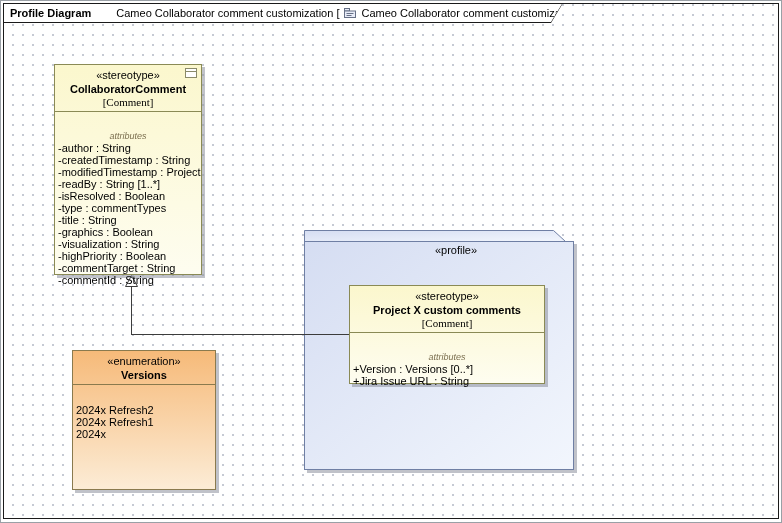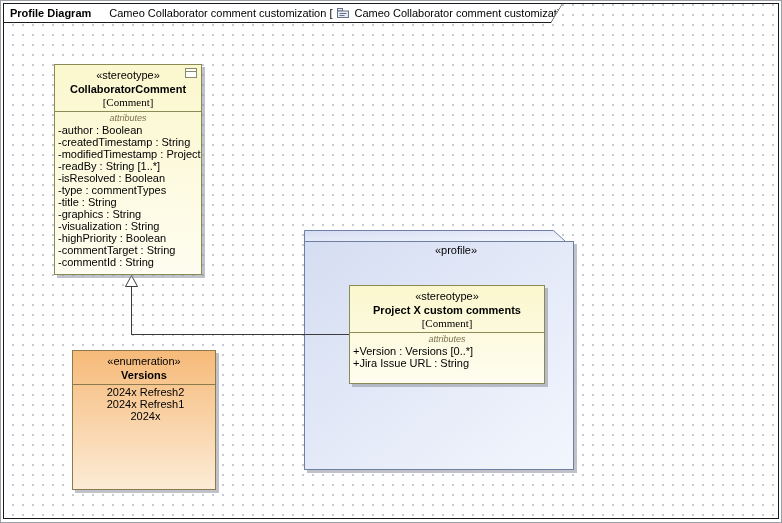--- a/index.html
+++ b/index.html
@@ -14,39 +14,39 @@
            background-size:10px 10px; background-position:4px 6px; }
 
   
   .frame-header { position:absolute; left:-1px; top:-1px; width:560px; height:20px;
                   background:var(--frame-border,#1a1a1a); z-index:6;
                   clip-path:polygon(0 0,100% 0,calc(100% - 12px) 100%,0 100%); }
   .frame-header-inner { position:absolute; left:1px; top:1px; width:558px; height:18px;
                   background:#fff; display:flex; align-items:center; gap:4px;
                   padding:0 16px 0 6px; font-size:11px; white-space:nowrap;
                   clip-path:polygon(0 0,100% 0,calc(100% - 11px) 100%,0 100%); }
-  .hdr-type { font-weight:bold; margin-right:14px; }
+  .hdr-type { font-weight:bold; margin-right:21px; }
   .pkg-icon-wrap { display:inline-flex; align-items:center; }
 
   
   .uml-box { position:absolute; z-index:3; border:1px solid var(--class-border,#8a8a55);
              background:linear-gradient(180deg, var(--class-fill-start,#fbf7cd), var(--class-fill-end,#fefdf0));
              box-shadow:3px 3px 0 var(--shadow,rgba(140,144,156,.55)); font-size:11px; color:#000; }
   .cc   { left:50px;  top:60px;  width:148px; height:211px; }
   .px   { left:345px; top:281px; width:196px; height:99px; }
   .enum { left:68px;  top:346px; width:144px; height:140px;
           border-color:var(--enum-border,#8a8a55);
           background:linear-gradient(180deg, var(--enum-fill-start,#f6ba79), var(--enum-fill-end,#fcecd6)); }
 
   .box-head { padding:4px 2px 2px; text-align:center; }
   .box-head .st { line-height:13px; }
   .box-head .nm { line-height:14px; font-weight:bold; }
   .box-head .mc { line-height:13px;font-family:Liberation Serif, serif; }
-  .box-attrs { border-top:1px solid var(--class-border,#8a8a55); padding-top:1px; }
-  .enum .box-attrs { border-top-color:var(--enum-border,#8a8a55);text-align:center; }
+  .box-attrs { border-top:1px solid var(--class-border,#8a8a55); padding-top:19px; }
+  .enum .box-attrs { border-top-color:var(--enum-border,#8a8a55); }
   .attrs-label { text-align:center; font-style:italic; font-size:9px; line-height:11px;
                  color:var(--muted,#7c7050); }
   .attr-row { padding-left:3px; line-height:12px; white-space:nowrap; overflow:hidden; }
   .corner-icon { position:absolute; right:3px; top:3px; line-height:0; }
 
   
   .pkg-svg { position:absolute; left:300px; top:226px; z-index:1; }
   .pkg-label { position:absolute; left:300px; top:240px; width:270px; text-align:center;
                font-size:11px; z-index:2; color:#000;margin-left:17px; }
 
@@ -101,28 +101,28 @@
           <line x1="0.5" y1="3.5" x2="11.5" y2="3.5" stroke="#8a8a6a" stroke-width="1"></line>
         </svg>
       </span>
       <div class="box-head">
         <div class="st">«stereotype»</div>
         <div class="nm">CollaboratorComment</div>
         <div class="mc">[Comment]</div>
       </div>
       <div class="box-attrs">
         <div class="attrs-label">attributes</div>
-        <div class="attr-row">-author : Boolean</div>
+        <div class="attr-row">-author : String</div>
         <div class="attr-row">-createdTimestamp : String</div>
         <div class="attr-row">-modifiedTimestamp : Project</div>
         <div class="attr-row">-readBy : String [1..*]</div>
         <div class="attr-row">-isResolved : Boolean</div>
         <div class="attr-row">-type : commentTypes</div>
         <div class="attr-row">-title : String</div>
-        <div class="attr-row">-graphics : String</div>
+        <div class="attr-row">-graphics : Boolean</div>
         <div class="attr-row">-visualization : String</div>
         <div class="attr-row">-highPriority : Boolean</div>
         <div class="attr-row">-commentTarget : String</div>
         <div class="attr-row">-commentId : String</div>
       </div>
     </div>
 
     <div class="uml-box px">
       <div class="box-head">
         <div class="st">«stereotype»</div>

